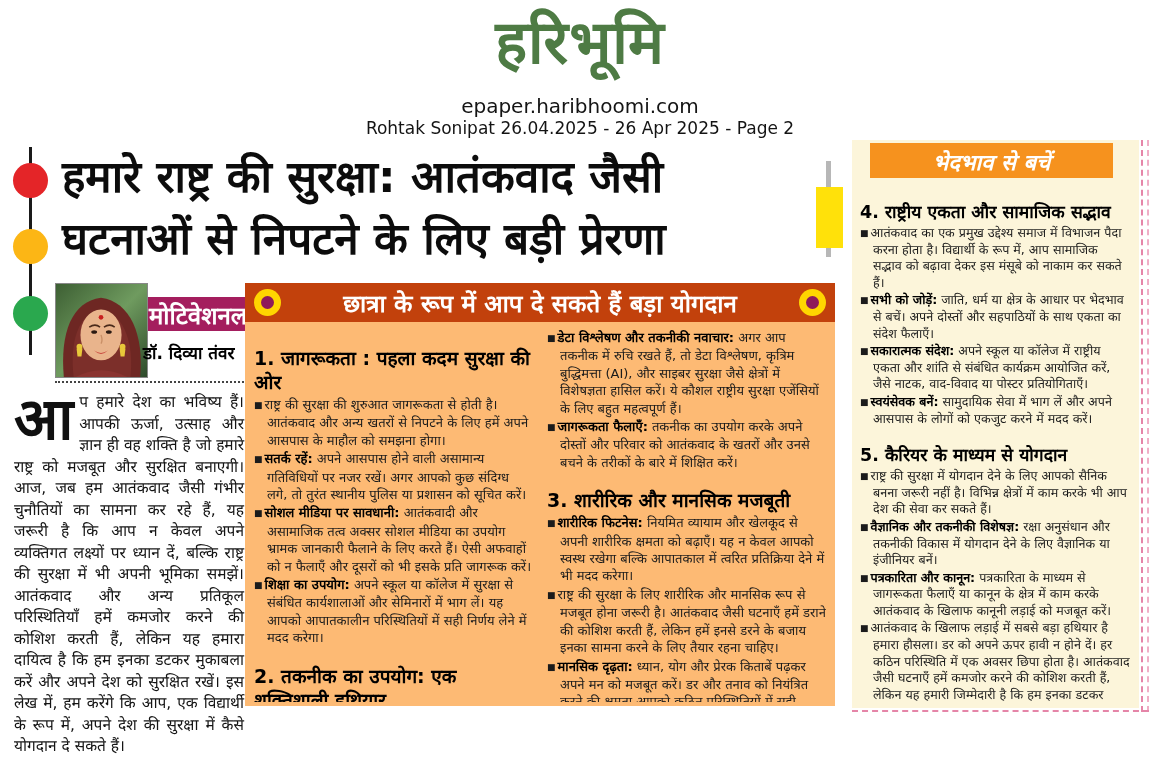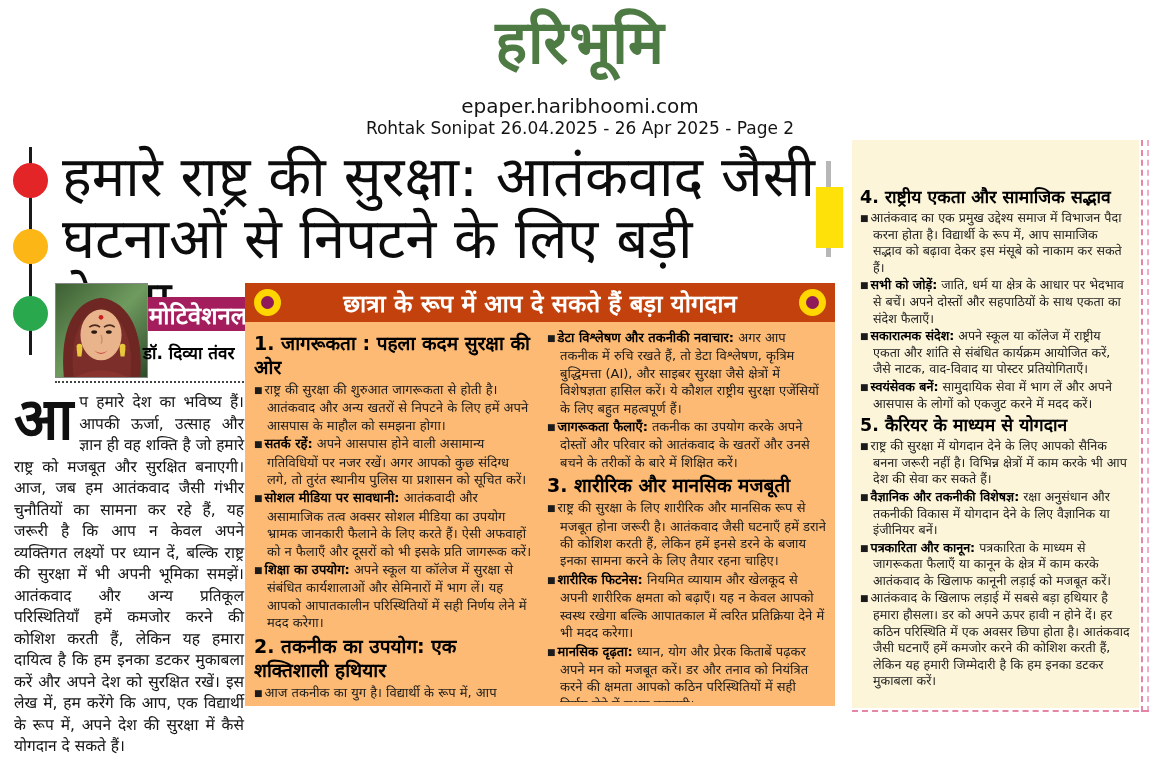--- a/index.html
+++ b/index.html
@@ -8,22 +8,22 @@
     width:1160px; height:768px; position:relative; overflow:hidden;
     font-family:"DejaVu Sans", sans-serif; color:#111;
   }
   
   .masthead { position:absolute; top:6px; left:0; width:100%; text-align:center; }
   .logo { font-size:60px; line-height:72px; font-weight:bold; color:#4e7b44; letter-spacing:1px; }
   .website { font-size:20px; line-height:24px; color:#141414; margin-top:16px; }
   .edition { font-size:17px; line-height:21px; color:#141414; }
 
   
-  .headline { position:absolute; left:62px; top:146px; width:755px; font-weight:normal;
-              color:#0c0c0c; font-size:56px; line-height:62px; letter-spacing:0; }
+  .headline { position:absolute; left:62px; top:146px; width:755px; font-weight:bold;
+              color:#0c0c0c; font-size:44px; line-height:62px; letter-spacing:0; }
   .tl-line { position:absolute; left:29px; top:147px; width:3px; height:208px; background:#1a1a1a; }
   .tl-dot  { position:absolute; left:13px; width:35px; height:35px; border-radius:50%; }
   .tl-red    { top:163px; background:#e42528; }
   .tl-yellow { top:229px; background:#fcb615; }
   .tl-green  { top:296px; background:#2aa84e; }
   .rm-line { position:absolute; left:826px; top:161px; width:5px; height:96px; background:#b7b7b7; }
   .rm-rect { position:absolute; left:816px; top:187px; width:27px; height:61px; background:#ffe10a; }
 
   
   .photo-box { position:absolute; left:55px; top:283px; width:93px; height:95px; border:1px solid #888; }
@@ -40,21 +40,21 @@
   
   .main-panel { position:absolute; left:245px; top:283px; width:590px; height:423px; }
   .main-banner { height:39px; background:#c2410c; display:flex; align-items:center; padding:0 9px; }
   .banner-dot { width:27px; height:27px; border-radius:50%; background:#ffd600;
                 display:flex; align-items:center; justify-content:center; flex:0 0 auto; }
   .banner-dot i { display:block; width:13px; height:13px; border-radius:50%; background:#8e1a5a; }
   .banner-title { flex:1; text-align:center; color:#ffffff; font-weight:bold; font-size:24px; }
   .main-body { background:#fdba74; height:384px; display:flex; gap:14px; padding:7px 9px 4px 9px; overflow:hidden; }
   .col { flex:1; overflow:hidden; }
 
-  .block-heading { font-weight:bold; color:#000; font-size:19px; line-height:24px; margin:2px 0 2px 0; }
+  .block-heading { font-weight:bold; color:#000; font-size:19px; line-height:24px; margin:17px 0 2px 0; }
   .bullet { font-size:13px; line-height:17.4px; color:#1b1b1b; padding-left:13px; text-indent:-13px; margin-bottom:1px; }
   .bullet .bm { font-size:9px; vertical-align:1px; margin-right:2px; }
   .bullet b { color:#000; }
 
   
   .side-panel { position:absolute; left:852px; top:140px; width:287px; height:568px; background:#fcf5da; }
   .side-banner { position:absolute; left:18px; top:3px; width:243px; height:35px; background:#f6921e;
                  color:#fff; font-weight:bold; font-style:italic; font-size:22px;
                  display:flex; align-items:center; justify-content:center; }
   .side-content { position:absolute; left:8px; top:44px; width:270px; height:518px; overflow:hidden; }
@@ -136,28 +136,29 @@
           <div class="bullet"><span class="bm">■</span><b>सतर्क रहें:</b><span> अपने आसपास होने वाली असामान्य गतिविधियों पर नजर रखें। अगर आपको कुछ संदिग्ध लगे, तो तुरंत स्थानीय पुलिस या प्रशासन को सूचित करें।</span></div>
           <div class="bullet"><span class="bm">■</span><b>सोशल मीडिया पर सावधानी:</b><span> आतंकवादी और असामाजिक तत्व अक्सर सोशल मीडिया का उपयोग भ्रामक जानकारी फैलाने के लिए करते हैं। ऐसी अफवाहों को न फैलाएँ और दूसरों को भी इसके प्रति जागरूक करें।</span></div>
           <div class="bullet"><span class="bm">■</span><b>शिक्षा का उपयोग:</b><span> अपने स्कूल या कॉलेज में सुरक्षा से संबंधित कार्यशालाओं और सेमिनारों में भाग लें। यह आपको आपातकालीन परिस्थितियों में सही निर्णय लेने में मदद करेगा।</span></div>
           <div class="block-heading">2. तकनीक का उपयोग: एक शक्तिशाली हथियार</div>
           <div class="bullet"><span class="bm">■</span><span>आज तकनीक का युग है। विद्यार्थी के रूप में, आप तकनीक का उपयोग करके राष्ट्र की सुरक्षा को मजबूत कर सकते हैं।</span></div>
         </div>
       <div class="col">
           <div class="bullet"><span class="bm">■</span><b>डेटा विश्लेषण और तकनीकी नवाचार:</b><span> अगर आप तकनीक में रुचि रखते हैं, तो डेटा विश्लेषण, कृत्रिम बुद्धिमत्ता (AI), और साइबर सुरक्षा जैसे क्षेत्रों में विशेषज्ञता हासिल करें। ये कौशल राष्ट्रीय सुरक्षा एजेंसियों के लिए बहुत महत्वपूर्ण हैं।</span></div>
           <div class="bullet"><span class="bm">■</span><b>जागरूकता फैलाएँ:</b><span> तकनीक का उपयोग करके अपने दोस्तों और परिवार को आतंकवाद के खतरों और उनसे बचने के तरीकों के बारे में शिक्षित करें।</span></div>
           <div class="block-heading">3. शारीरिक और मानसिक मजबूती</div>
+          <div class="bullet"><span class="bm">■</span><b>शारीरिक फिटनेस:</b><span> नियमित व्यायाम और खेलकूद से अपनी शारीरिक क्षमता को बढ़ाएँ। यह न केवल आपको स्वस्थ रखेगा बल्कि आपातकाल में त्वरित प्रतिक्रिया देने में भी मदद करेगा।</span></div>
           <div class="bullet"><span class="bm">■</span><span>राष्ट्र की सुरक्षा के लिए शारीरिक और मानसिक रूप से मजबूत होना जरूरी है। आतंकवाद जैसी घटनाएँ हमें डराने की कोशिश करती हैं, लेकिन हमें इनसे डरने के बजाय इनका सामना करने के लिए तैयार रहना चाहिए।</span></div>
-          <div class="bullet"><span class="bm">■</span><b>शारीरिक फिटनेस:</b><span> नियमित व्यायाम और खेलकूद से अपनी शारीरिक क्षमता को बढ़ाएँ। यह न केवल आपको स्वस्थ रखेगा बल्कि आपातकाल में त्वरित प्रतिक्रिया देने में भी मदद करेगा।</span></div>
           <div class="bullet"><span class="bm">■</span><b>मानसिक दृढ़ता:</b><span> ध्यान, योग और प्रेरक किताबें पढ़कर अपने मन को मजबूत करें। डर और तनाव को नियंत्रित करने की क्षमता आपको कठिन परिस्थितियों में सही निर्णय लेने में सक्षम बनाएगी।</span></div>
         </div>
     </div>
   </section>
 
   <aside class="side-panel">
+    <div class="side-banner">भेदभाव से बचें</div>
     <div class="side-content">
         <div class="block-heading">4. राष्ट्रीय एकता और सामाजिक सद्भाव</div>
         <div class="bullet"><span class="bm">■</span><span>आतंकवाद का एक प्रमुख उद्देश्य समाज में विभाजन पैदा करना होता है। विद्यार्थी के रूप में, आप सामाजिक सद्भाव को बढ़ावा देकर इस मंसूबे को नाकाम कर सकते हैं।</span></div>
         <div class="bullet"><span class="bm">■</span><b>सभी को जोड़ें:</b><span> जाति, धर्म या क्षेत्र के आधार पर भेदभाव से बचें। अपने दोस्तों और सहपाठियों के साथ एकता का संदेश फैलाएँ।</span></div>
         <div class="bullet"><span class="bm">■</span><b>सकारात्मक संदेश:</b><span> अपने स्कूल या कॉलेज में राष्ट्रीय एकता और शांति से संबंधित कार्यक्रम आयोजित करें, जैसे नाटक, वाद-विवाद या पोस्टर प्रतियोगिताएँ।</span></div>
         <div class="bullet"><span class="bm">■</span><b>स्वयंसेवक बनें:</b><span> सामुदायिक सेवा में भाग लें और अपने आसपास के लोगों को एकजुट करने में मदद करें।</span></div>
         <div class="block-heading">5. कैरियर के माध्यम से योगदान</div>
         <div class="bullet"><span class="bm">■</span><span>राष्ट्र की सुरक्षा में योगदान देने के लिए आपको सैनिक बनना जरूरी नहीं है। विभिन्न क्षेत्रों में काम करके भी आप देश की सेवा कर सकते हैं।</span></div>
         <div class="bullet"><span class="bm">■</span><b>वैज्ञानिक और तकनीकी विशेषज्ञ:</b><span> रक्षा अनुसंधान और तकनीकी विकास में योगदान देने के लिए वैज्ञानिक या इंजीनियर बनें।</span></div>
         <div class="bullet"><span class="bm">■</span><b>पत्रकारिता और कानून:</b><span> पत्रकारिता के माध्यम से जागरूकता फैलाएँ या कानून के क्षेत्र में काम करके आतंकवाद के खिलाफ कानूनी लड़ाई को मजबूत करें।</span></div>

